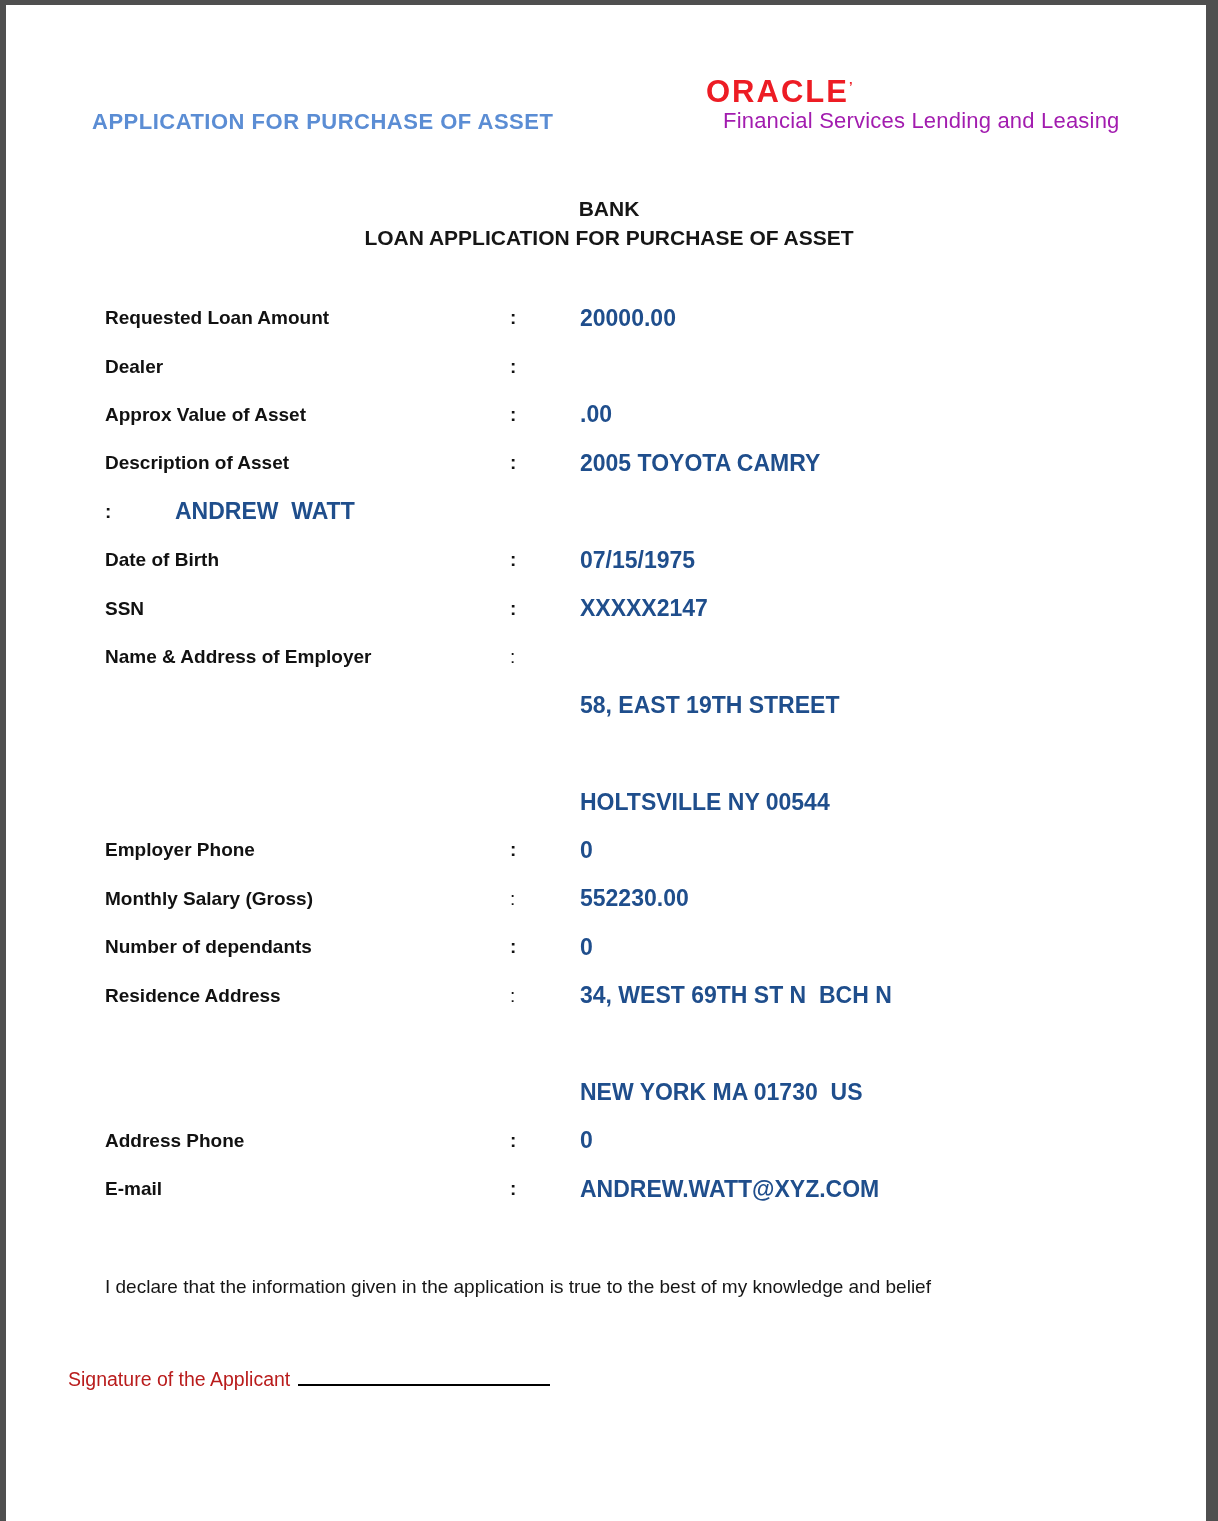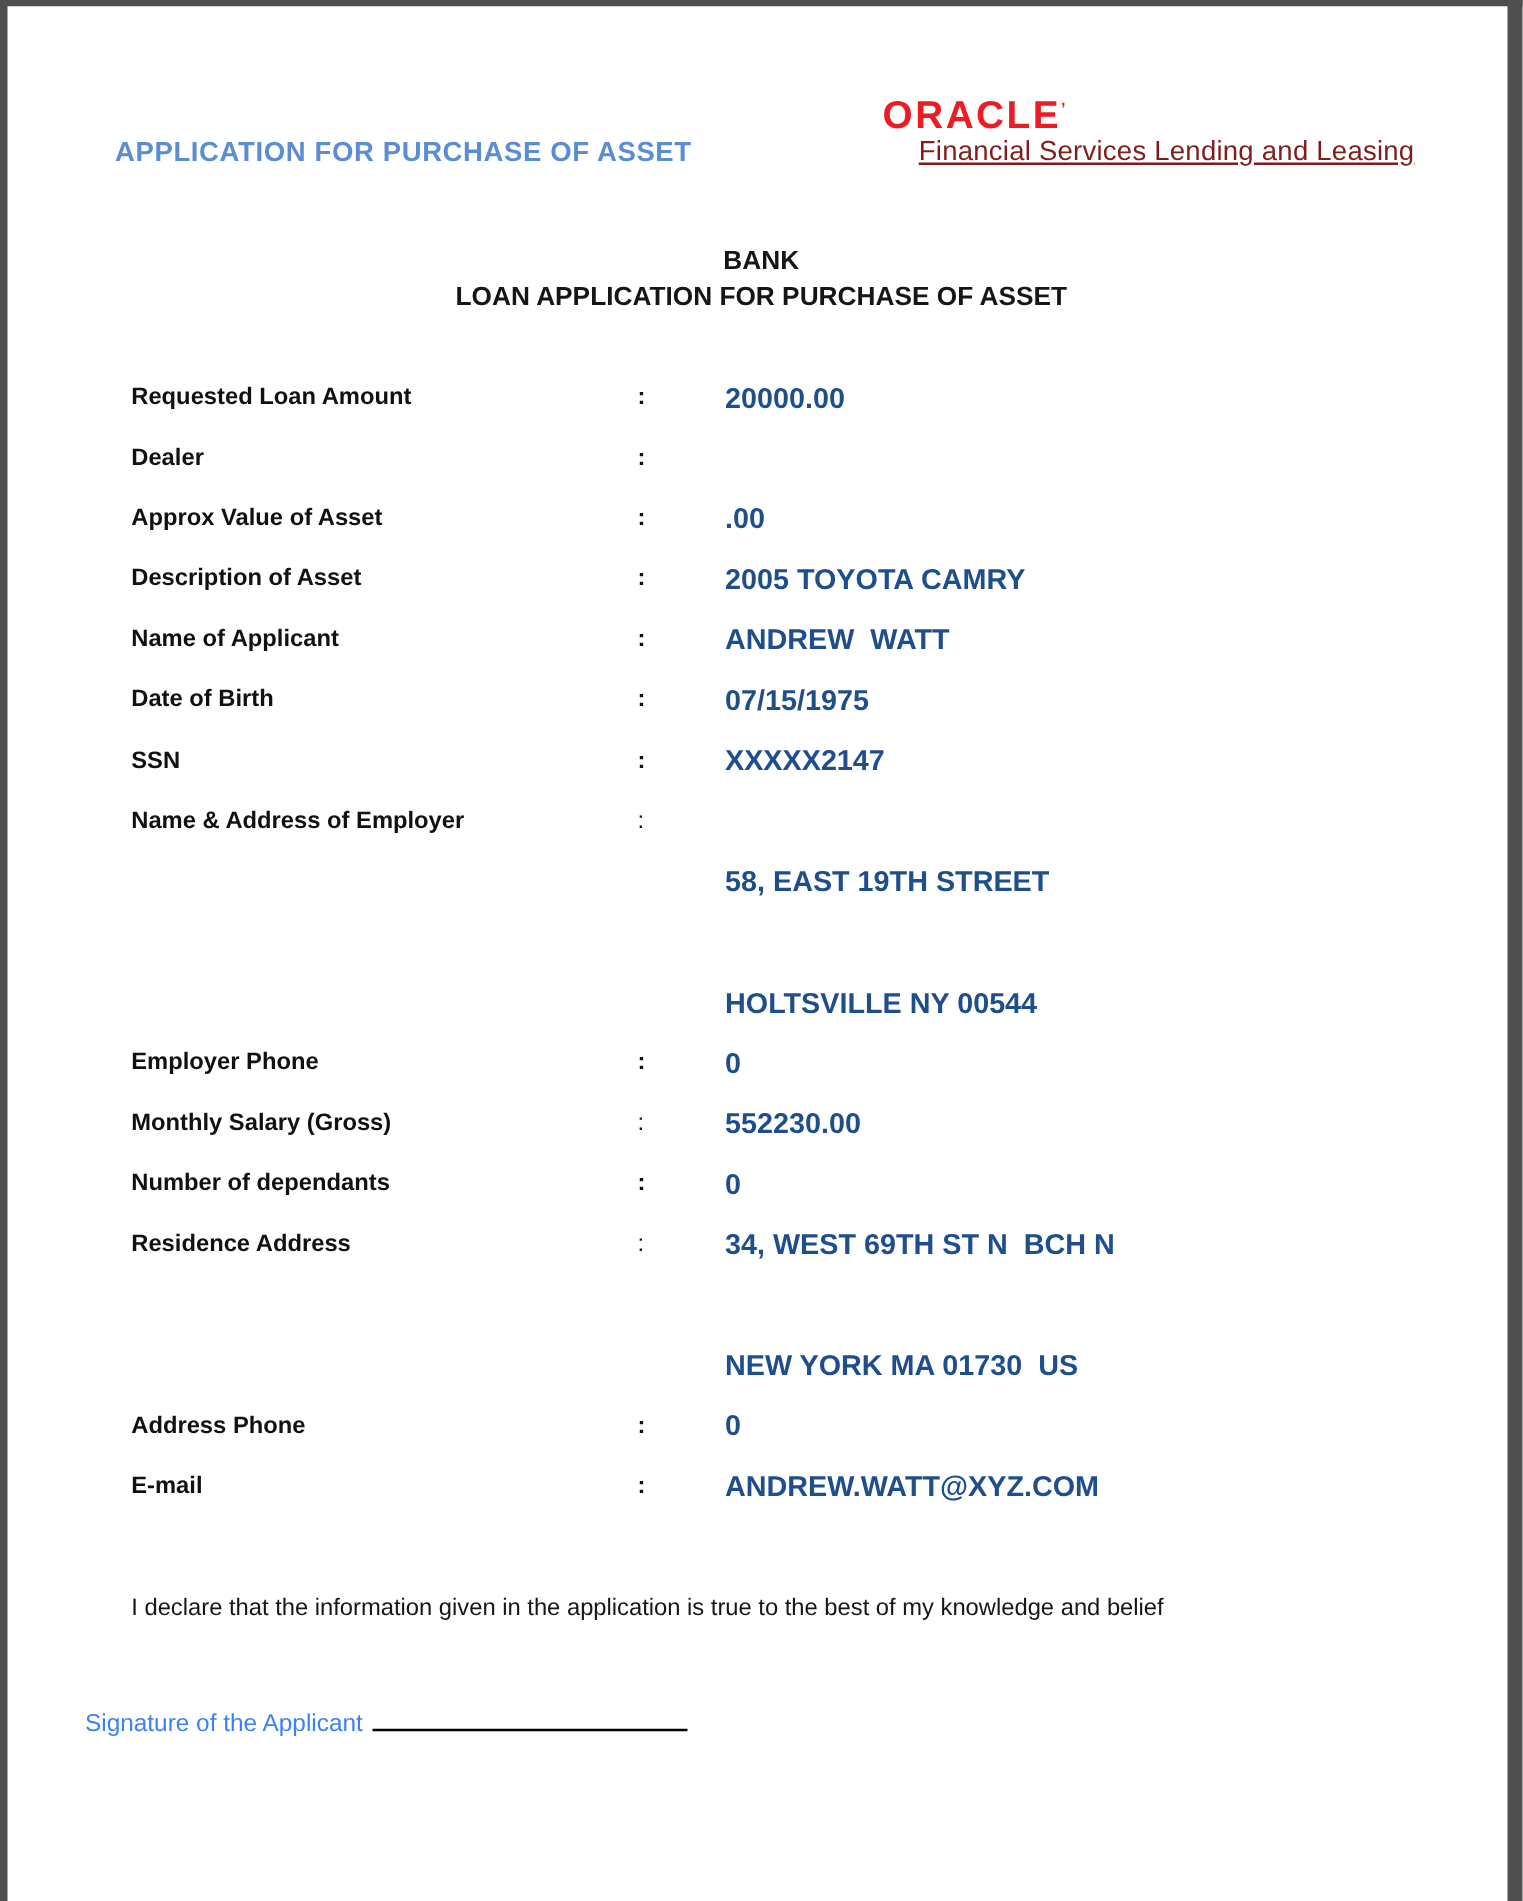--- a/index.html
+++ b/index.html
@@ -24,22 +24,22 @@
     margin-left: 24px;
   }
   .brand { position: absolute; left: 706px; top: 72px; }
   .brand-logo {
     font-size: 31px; font-weight: bold; letter-spacing: 2px;
     color: #ed1c24; line-height: 30px;
     font-family: "Liberation Sans", sans-serif;
   }
   .brand-logo sup { font-size: 13px; letter-spacing: 0; }
   .brand-tagline {
-    margin-left: 29px; margin-top: 1px;
-    font-size: 22px; color: #7f1d1d; letter-spacing: 0.2px; text-decoration: underline;
+    margin-left: 17px; margin-top: 1px;
+    font-size: 22px; color: #a21caf; letter-spacing: 0.2px;
   }
 
   
   .doc-title {
     position: absolute; left: 0; top: 194px; width: 1218px;
     text-align: center; font-size: 21px; font-weight: bold;
     line-height: 29px; color: #161616;
   }
 
   
@@ -50,21 +50,21 @@
   .field-colon.b { font-weight: bold; }
   .field-value { flex: 1; font-size: 23px; font-weight: bold; color: #1f4e8c; white-space: pre-wrap; }
 
   
   .declaration {
     position: absolute; left: 105px; top: 1276px;
     font-size: 19px; color: #161616;
   }
   .signature {
     position: absolute; left: 68px; top: 1368px;
-    font-size: 19.5px; color: #3b82f6;
+    font-size: 19.5px; color: #b91c1c;
   }
   .signature-line {
     display: inline-block; width: 252px; height: 1px;
     border-bottom: 2.5px solid #000000;
     margin-left: 8px; vertical-align: baseline;
   }
 </style>
 </head>
 <body>
 
@@ -99,21 +99,20 @@
       <span class="field-label">Approx Value of Asset</span>
       <span class="field-colon b">:</span>
       <span class="field-value">.00</span>
     </div>
     <div class="field-row">
       <span class="field-label">Description of Asset</span>
       <span class="field-colon b">:</span>
       <span class="field-value">2005 TOYOTA CAMRY</span>
     </div>
     <div class="field-row">
-      <span class="field-label">Name of Applicant</span>
       <span class="field-colon b">:</span>
       <span class="field-value">ANDREW  WATT</span>
     </div>
     <div class="field-row">
       <span class="field-label">Date of Birth</span>
       <span class="field-colon b">:</span>
       <span class="field-value">07/15/1975</span>
     </div>
     <div class="field-row">
       <span class="field-label">SSN</span>

